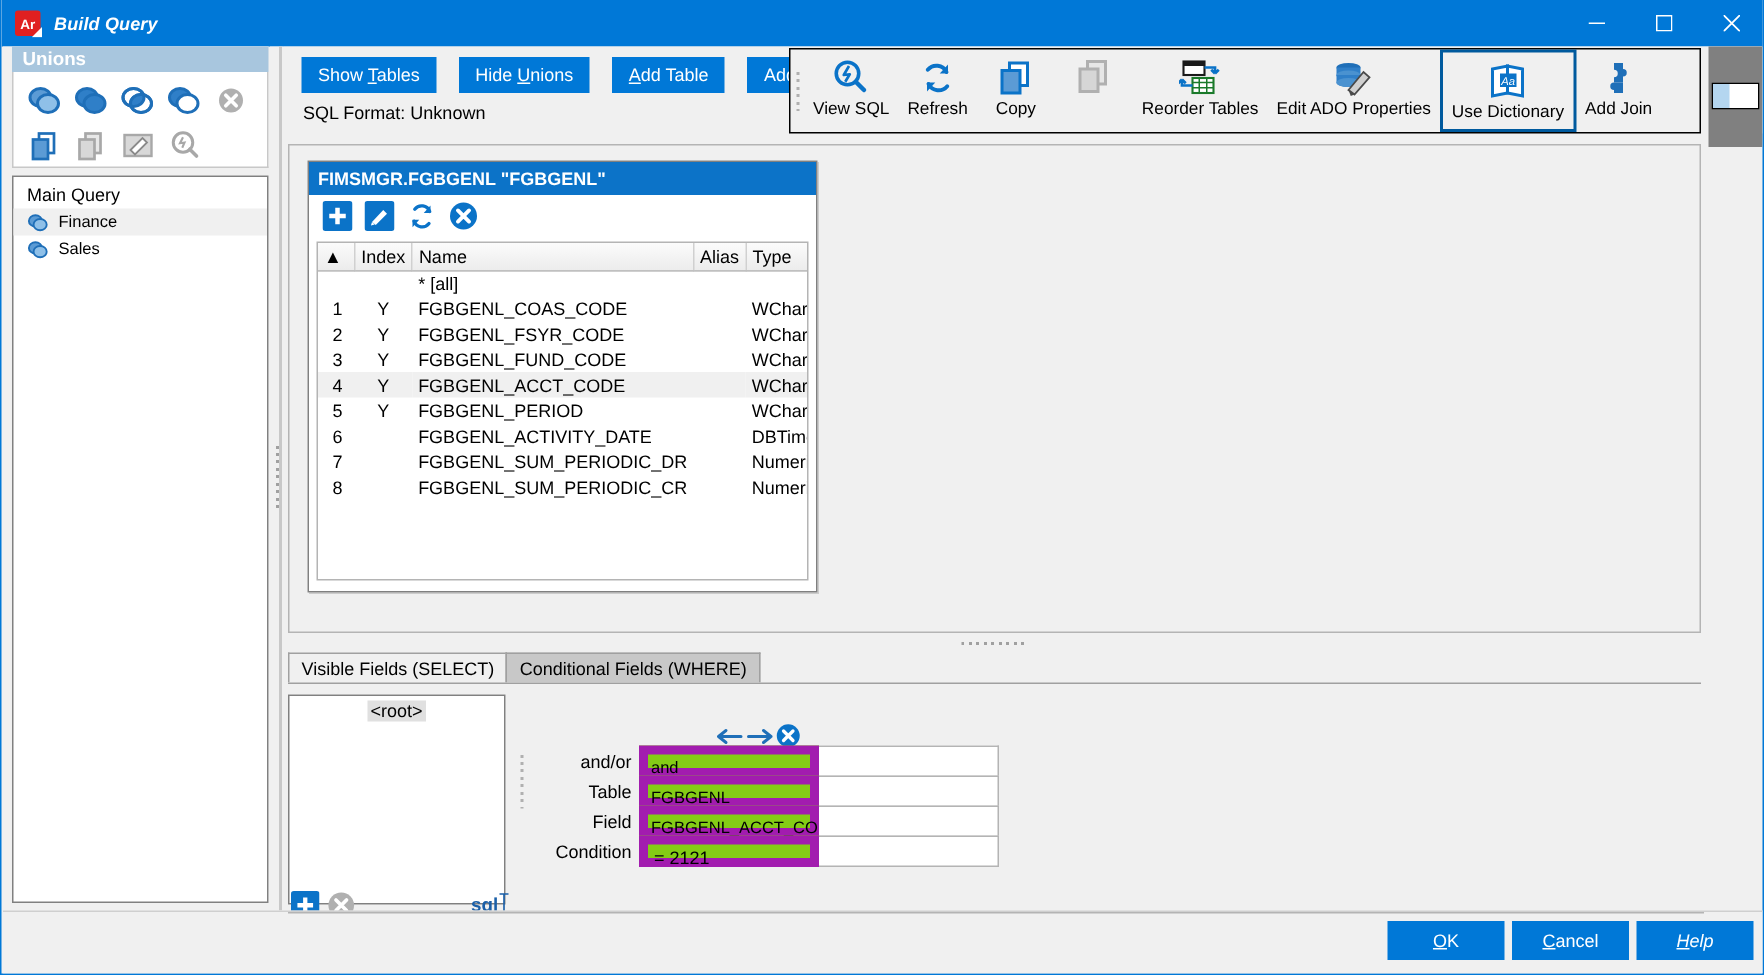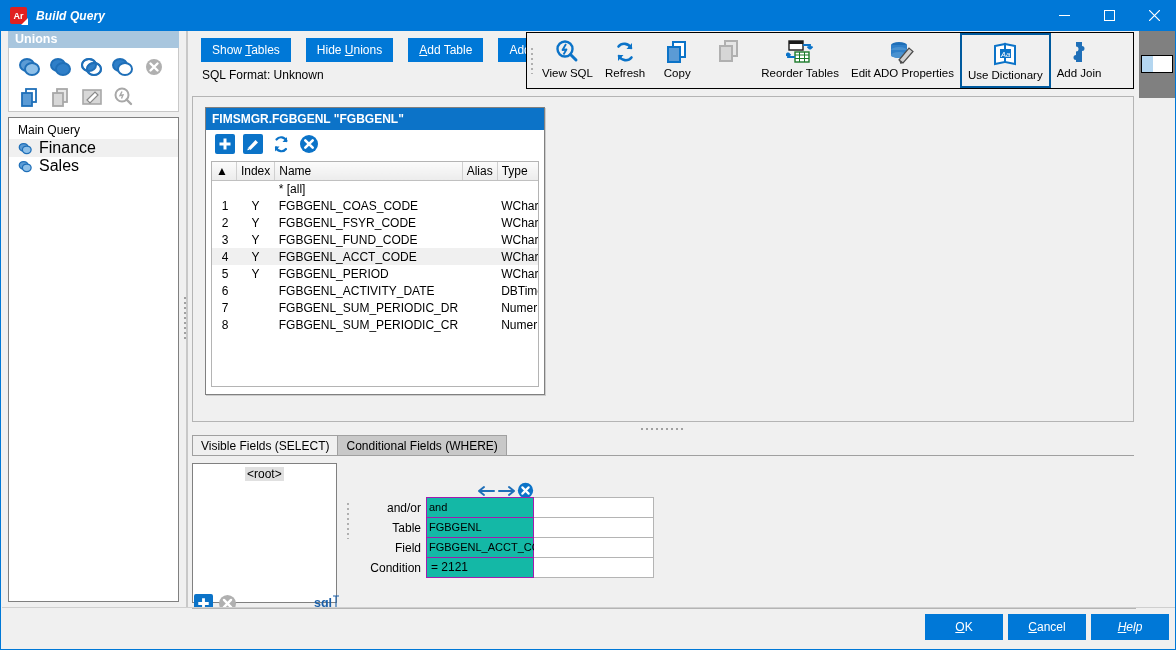--- a/index.html
+++ b/index.html
@@ -79,21 +79,21 @@
   .unions-list {
     position: absolute; left: 6px; top: 86px; width: 171px; height: 485px;
     background: #ffffff; border: 1px solid #808080;
     padding-top: 3px;
   }
   .ul-root {
     padding-left: 9px; height: 18px; line-height: 18px; font-size: 12px; color: #000;
   }
   .ul-item {
     display: flex; align-items: center; height: 18px;
-    padding-left: 9px; font-size: 16px; color: #000;
+    padding-left: 9px; font-size: 11px; color: #000;
   }
   .ul-item.sel { background: #f0f0f0; }
   .ul-item .ico { width: 19px; display:flex; align-items:center; }
   .ul-item .lbl { padding-left: 2px; }
 
   
   .vsplit {
     position: absolute; left: 179px; top: 31px; width: 9px; height: 576px;
     background: #f0f0f0;
     display: flex; align-items: center; justify-content: center;
@@ -256,21 +256,21 @@
     position: absolute; left: 125px; top: 26px;
     display: flex; align-items: center; gap: 0px;
   }
   .condtable { position: absolute; left: 10px; top: 42px; }
   .condrow { display: flex; align-items: stretch; height: 20px; }
   .condlabel {
     width: 64px; text-align: right; padding-right: 5px; font-size: 12px;
     line-height: 20px; color: #000;
   }
   .condcell {
-    width: 108px; background: #14b8a6; border: 1px solid #a21caf;
+    width: 120px; background: #84cc16; border: 6px solid #a21caf;
     font-size: 11px; line-height: 18px; padding-left: 2px; color: #000;
     margin-top: -1px;
   }
   .condcell2 {
     width: 120px; background: #fff; border: 1px solid #b4b4b4;
     margin-top: -1px; border-left: none;
   }
   .condcell.big { font-size: 12px; padding-left: 4px; }
 
   

